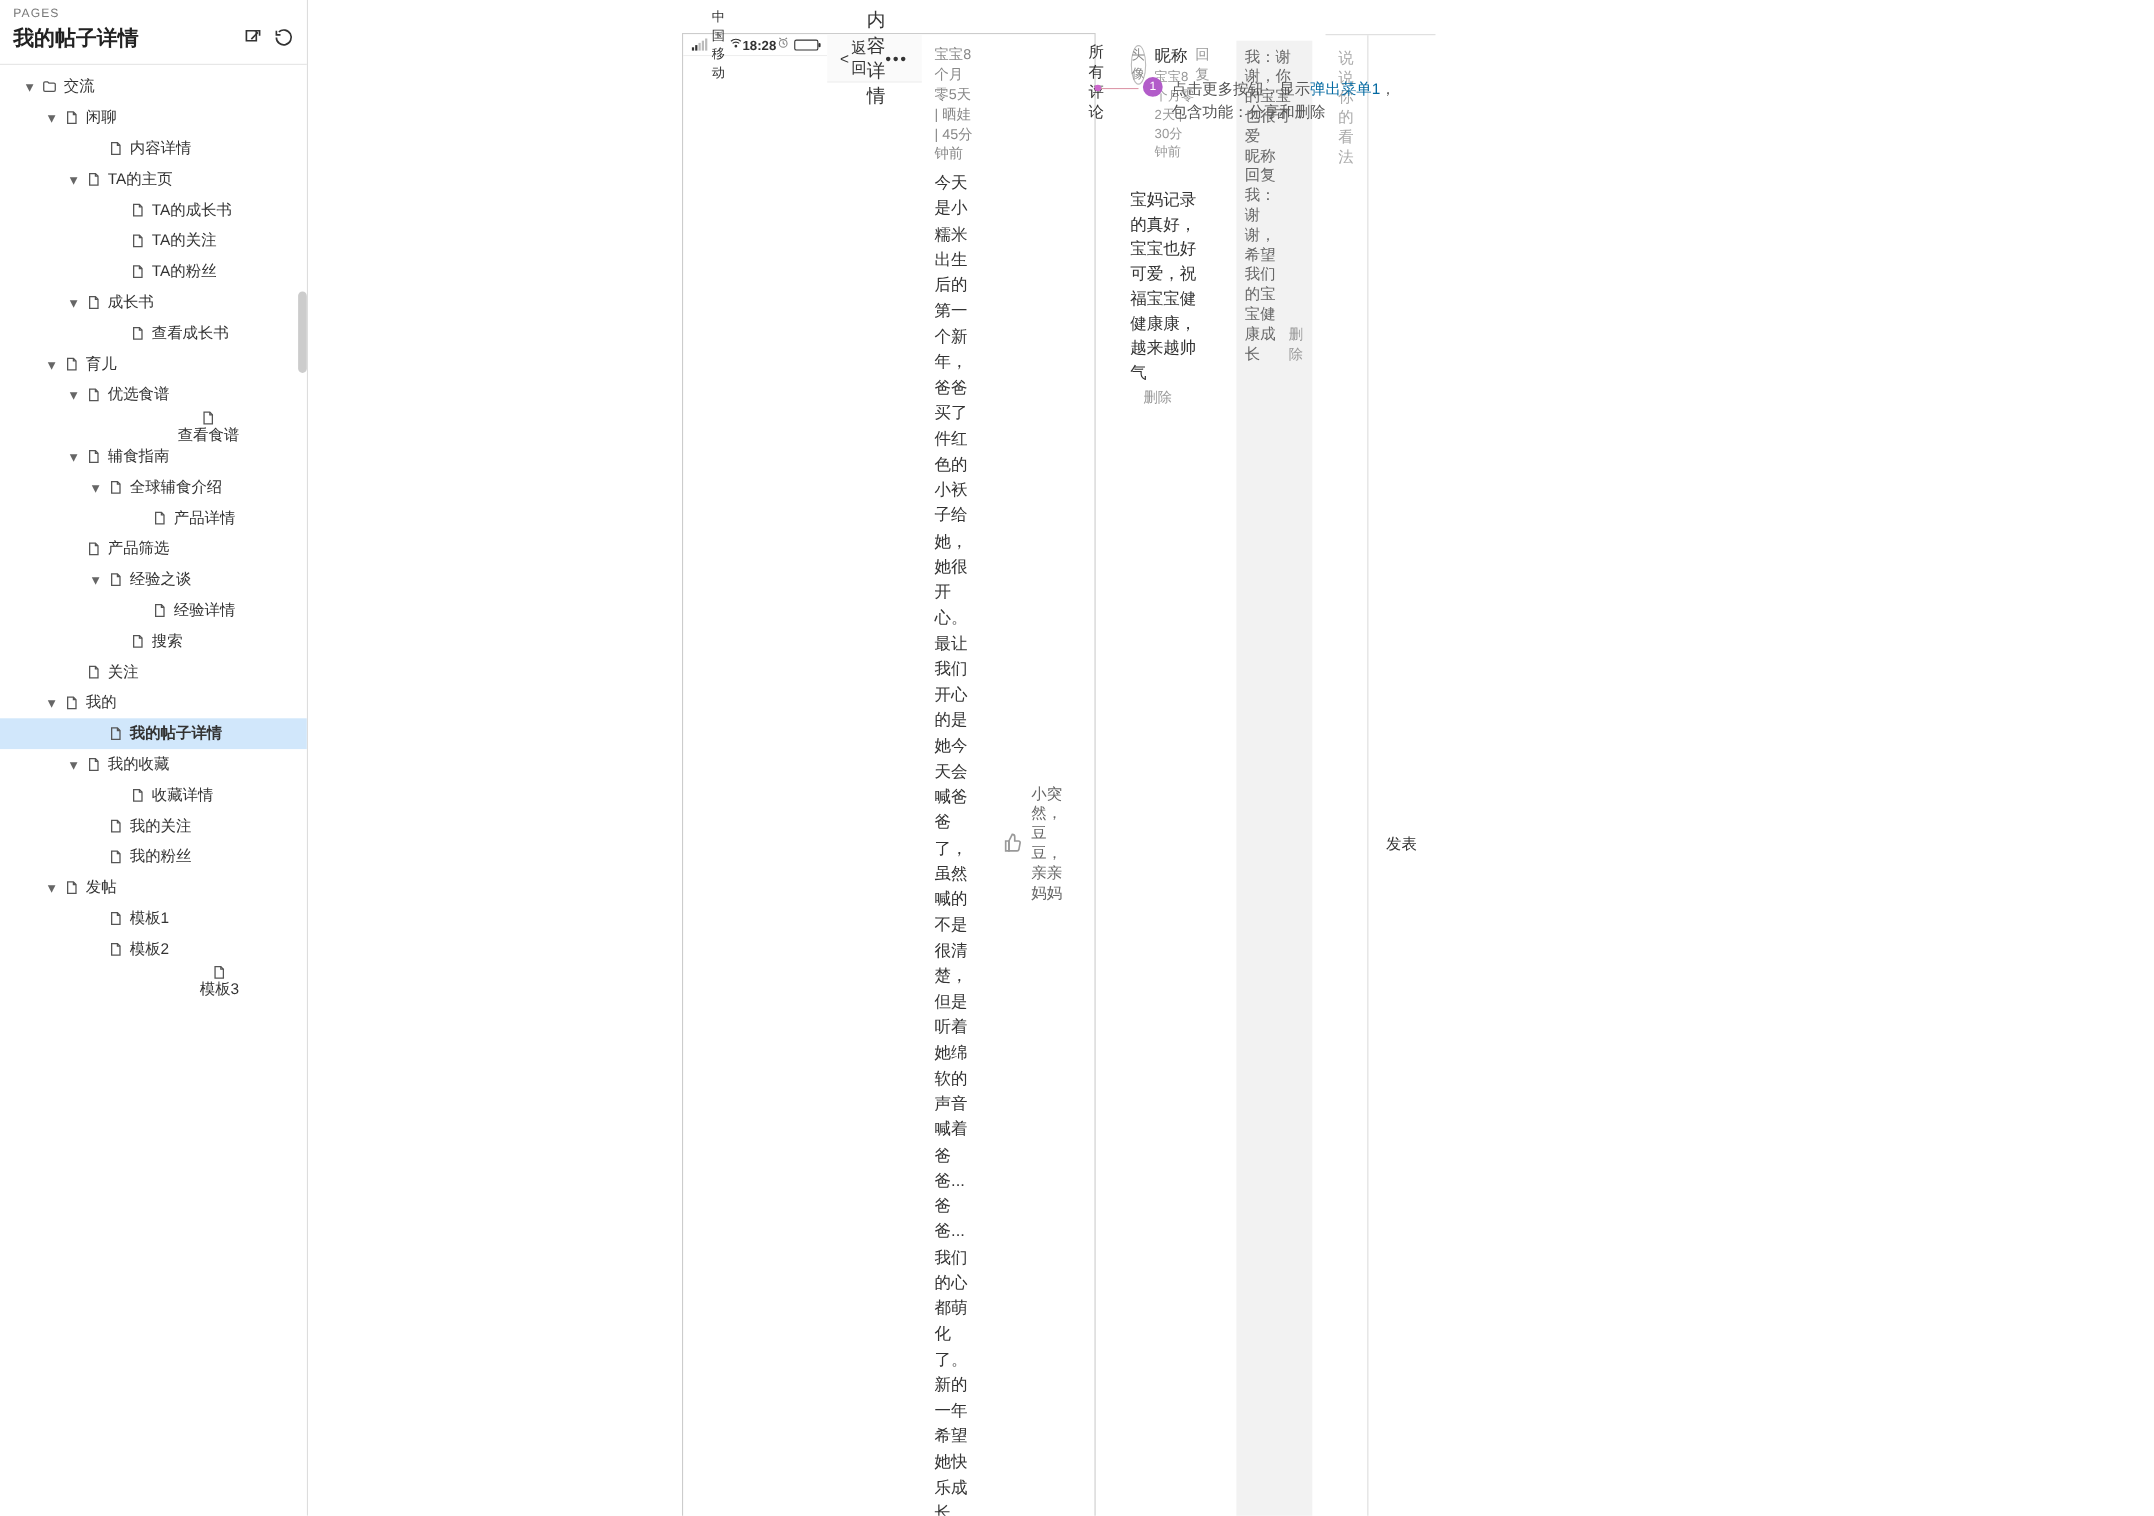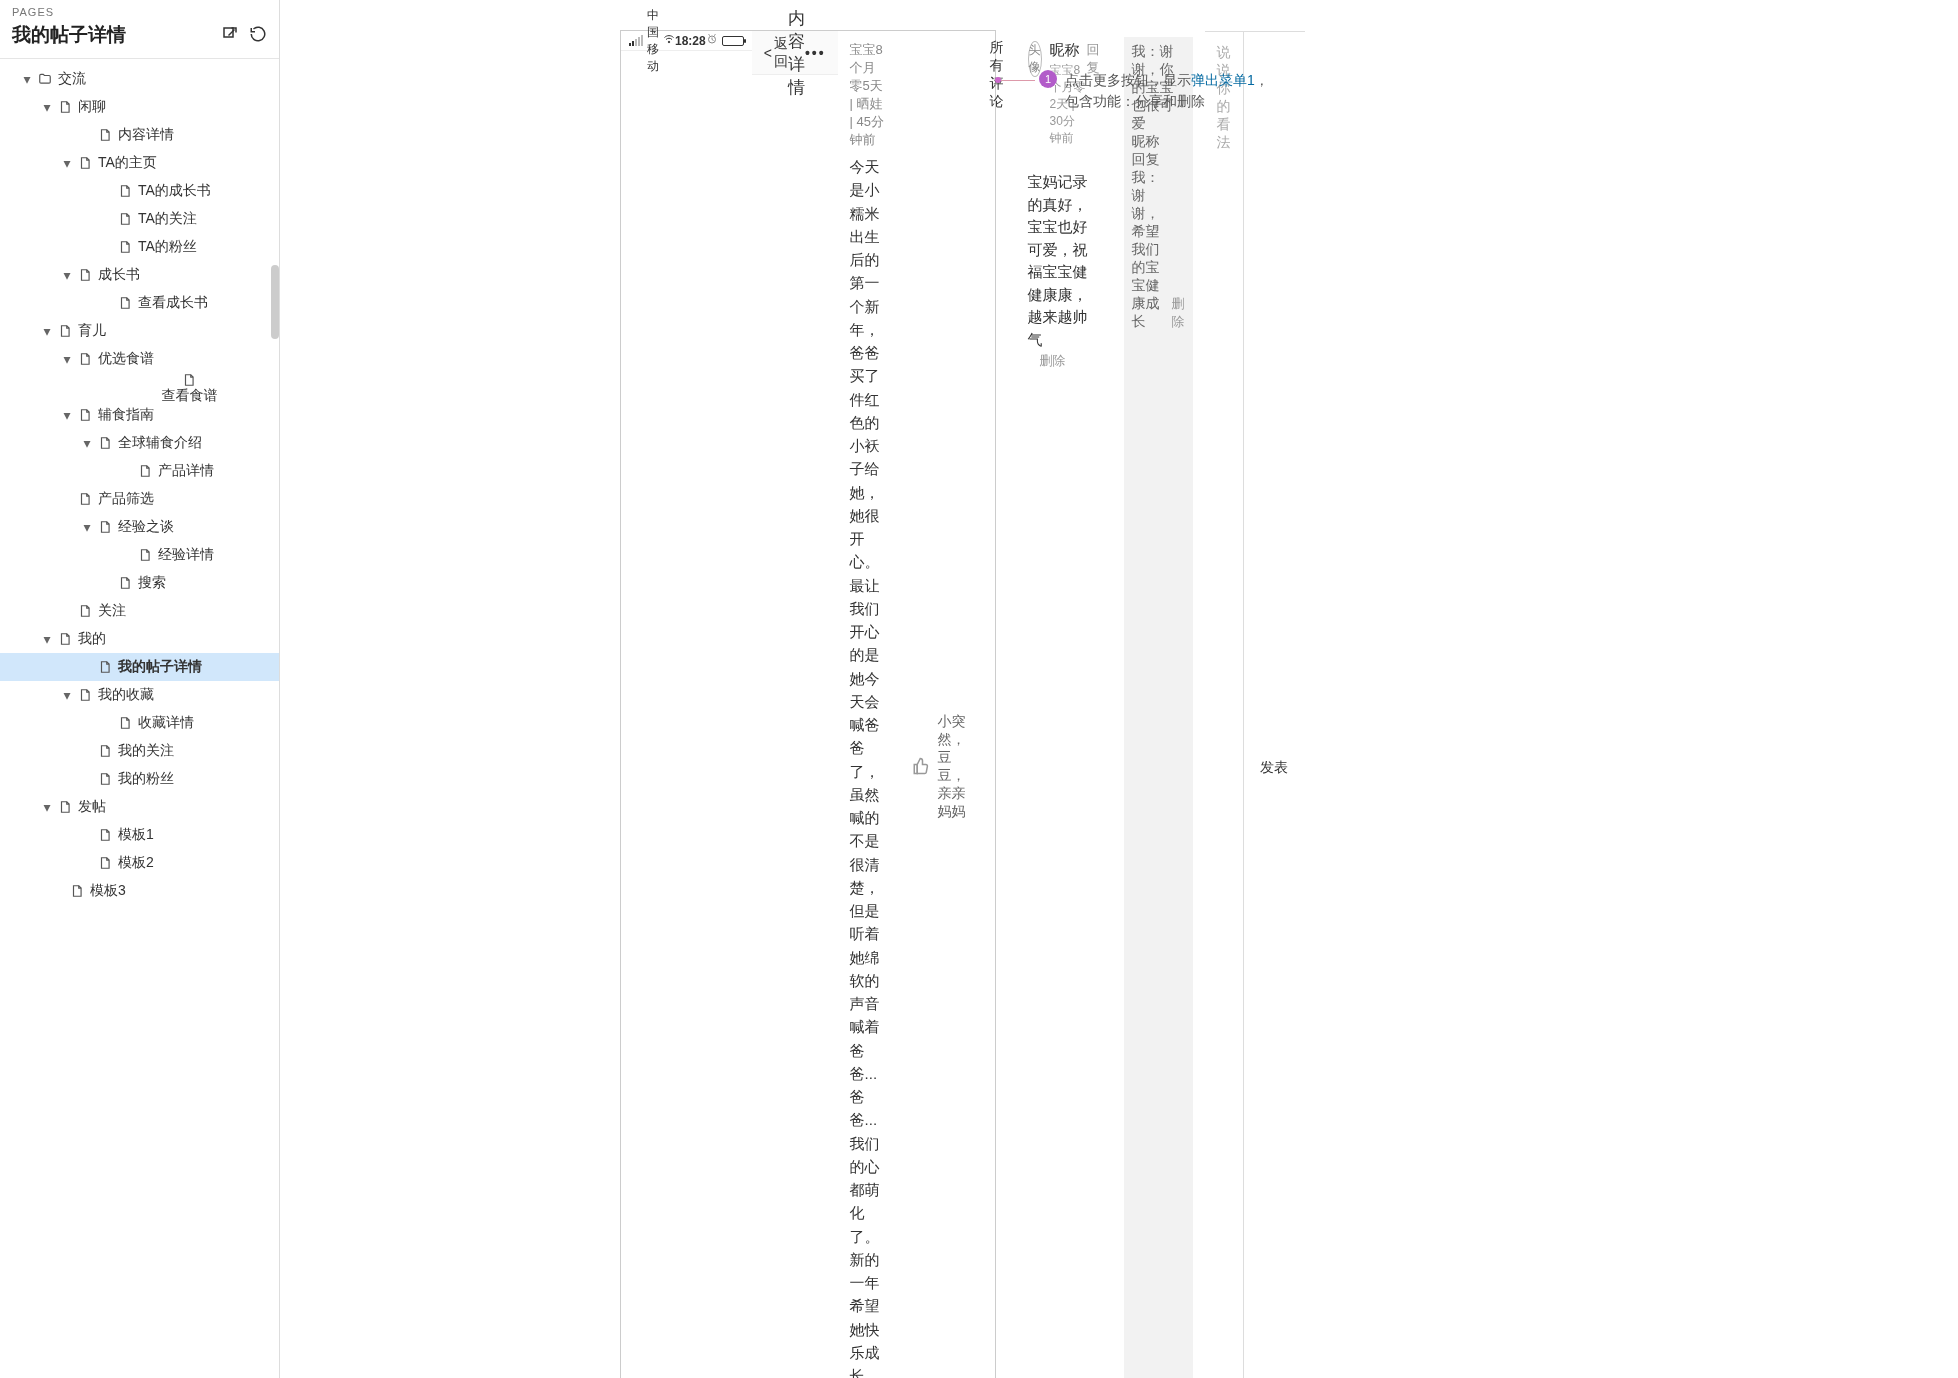--- a/index.html
+++ b/index.html
@@ -387,21 +387,21 @@
         <div class="tree-item" style="padding-left: 80px;">
           <span class="arrow"></span>
           <span class="icon">
             <svg width="14" height="14" viewBox="0 0 24 24" fill="none" stroke="#555" stroke-width="2">
               <path d="M6 3h9l4 4v14H6z"></path>
               <path d="M15 3v4h4"></path>
             </svg>
           </span>
           <span class="label">模板2</span>
         </div>
-        <div class="tree-item" style="padding-left: 52px;">
+        <div class="tree-item" style="padding-left: 120px; flex-direction: column;">
           <span class="arrow"></span>
           <span class="icon">
             <svg width="14" height="14" viewBox="0 0 24 24" fill="none" stroke="#555" stroke-width="2">
               <path d="M6 3h9l4 4v14H6z"></path>
               <path d="M15 3v4h4"></path>
             </svg>
           </span>
           <span class="label">模板3</span>
         </div>
       </div>

